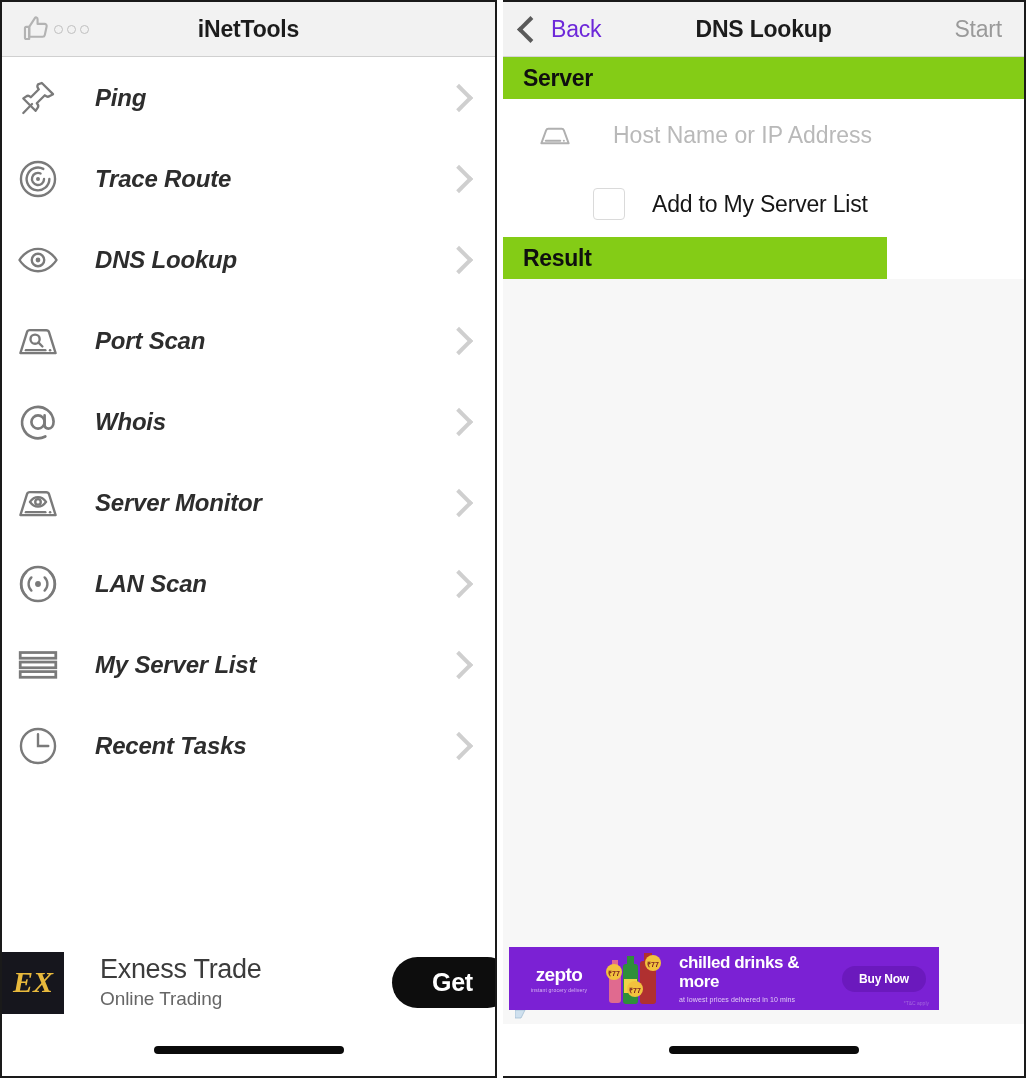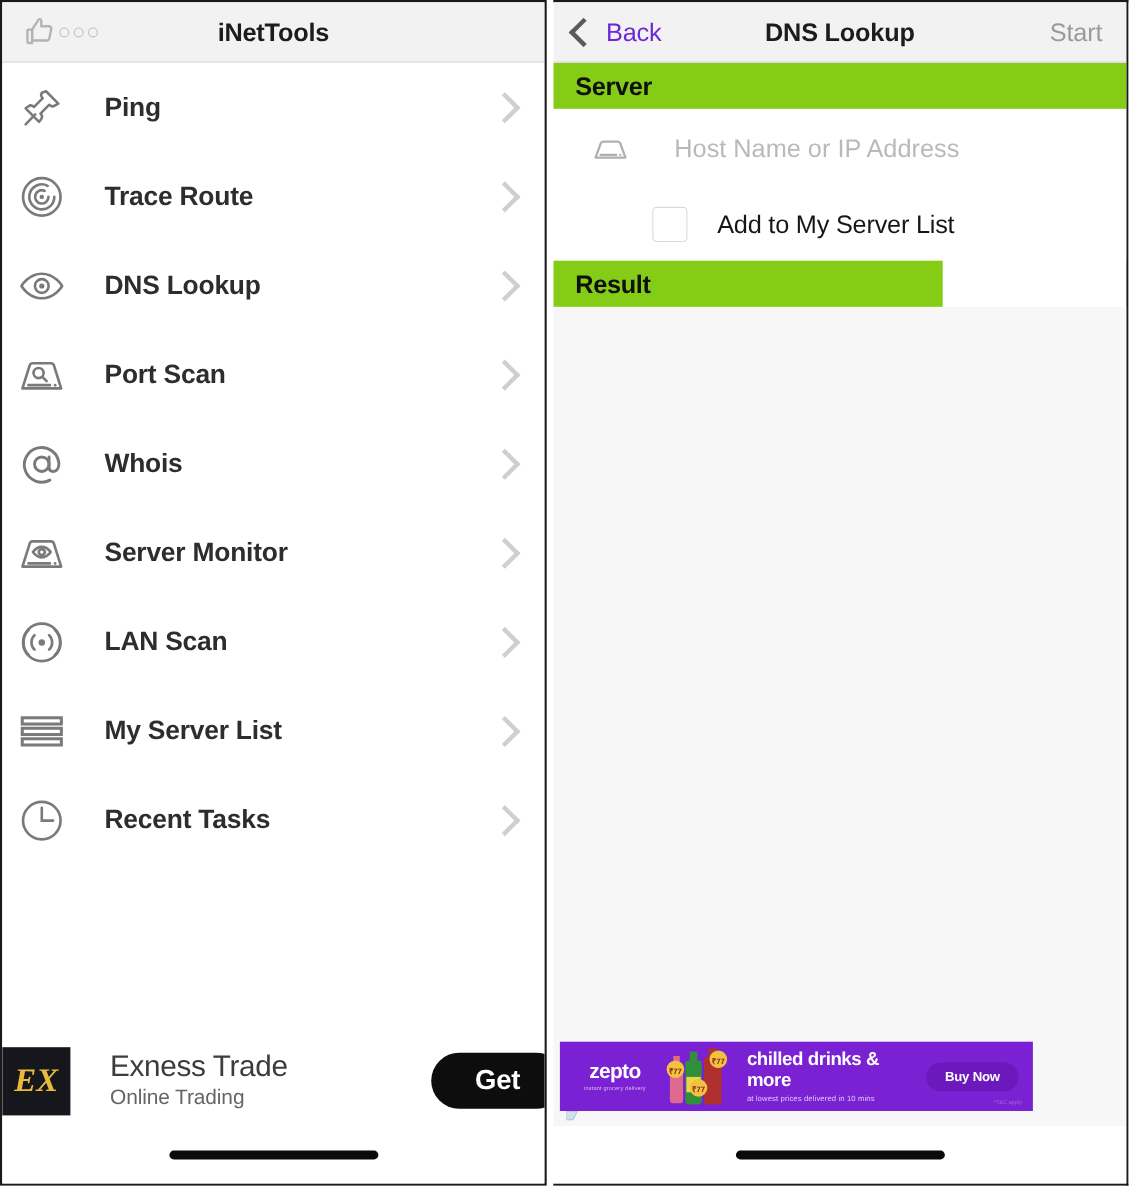--- a/index.html
+++ b/index.html
@@ -56,21 +56,21 @@
   .thumb-icon { width: 34px; height: 34px; position: relative; z-index: 2; }
   .dots-icon { display: flex; gap: 4px; align-items: center; z-index: 2; }
   .dots-icon i {
     display: block;
     width: 9px; height: 9px;
     border: 1.6px solid #c0c0c0;
     border-radius: 50%;
     box-sizing: border-box;
   }
 
-  .menu-list { flex: 1; display: flex; flex-direction: column; }
+  .menu-list { flex: 1; display: flex; flex-direction: column; font-style: italic; }
   .menu-row {
     height: 81px;
     min-height: 81px;
     display: flex;
     align-items: center;
     padding: 0 16px 0 10px;
     box-sizing: border-box;
     background: #ffffff;
     position: relative;
   }
@@ -213,21 +213,21 @@
     background: #84cc16;
     display: flex;
     align-items: center;
     padding-left: 20px;
     box-sizing: border-box;
     font-size: 23px;
     font-weight: bold;
     color: #0f0f0f;
     letter-spacing: -0.3px;
   }
-  .section-header.partial { width: 354px; }
+  .section-header.partial { width: 384px; }
 
   .form-card { background: #ffffff; }
   .field-row {
     height: 72px;
     display: flex;
     align-items: center;
     padding-left: 24px;
     box-sizing: border-box;
   }
   .field-icon {

